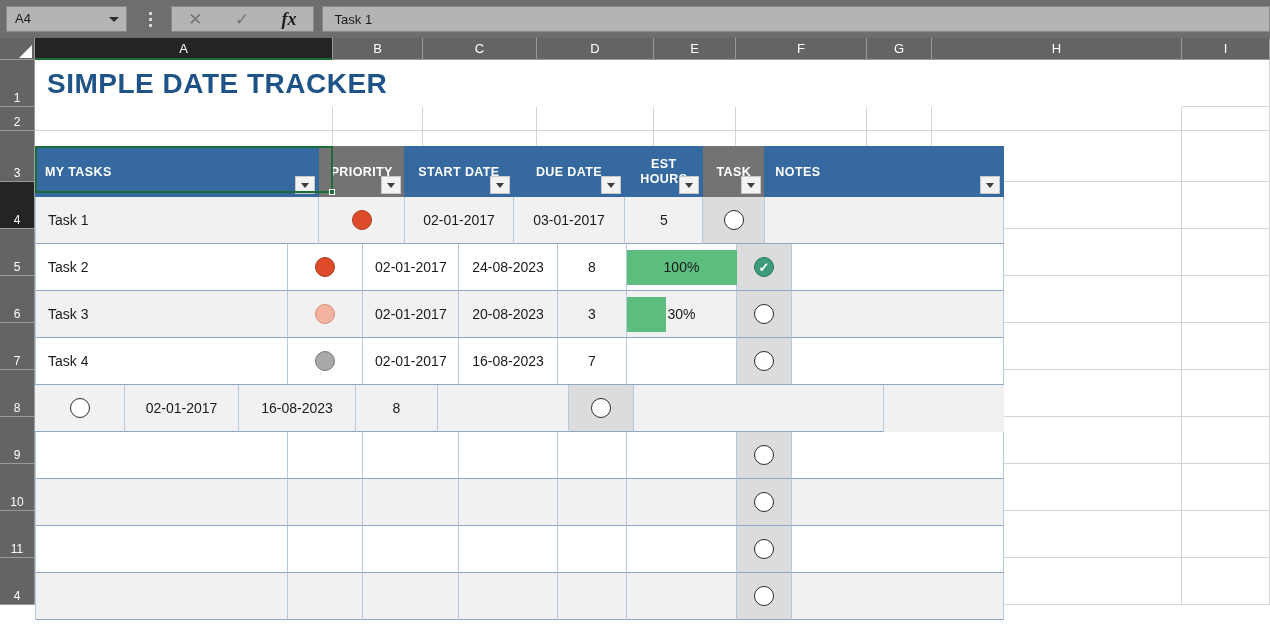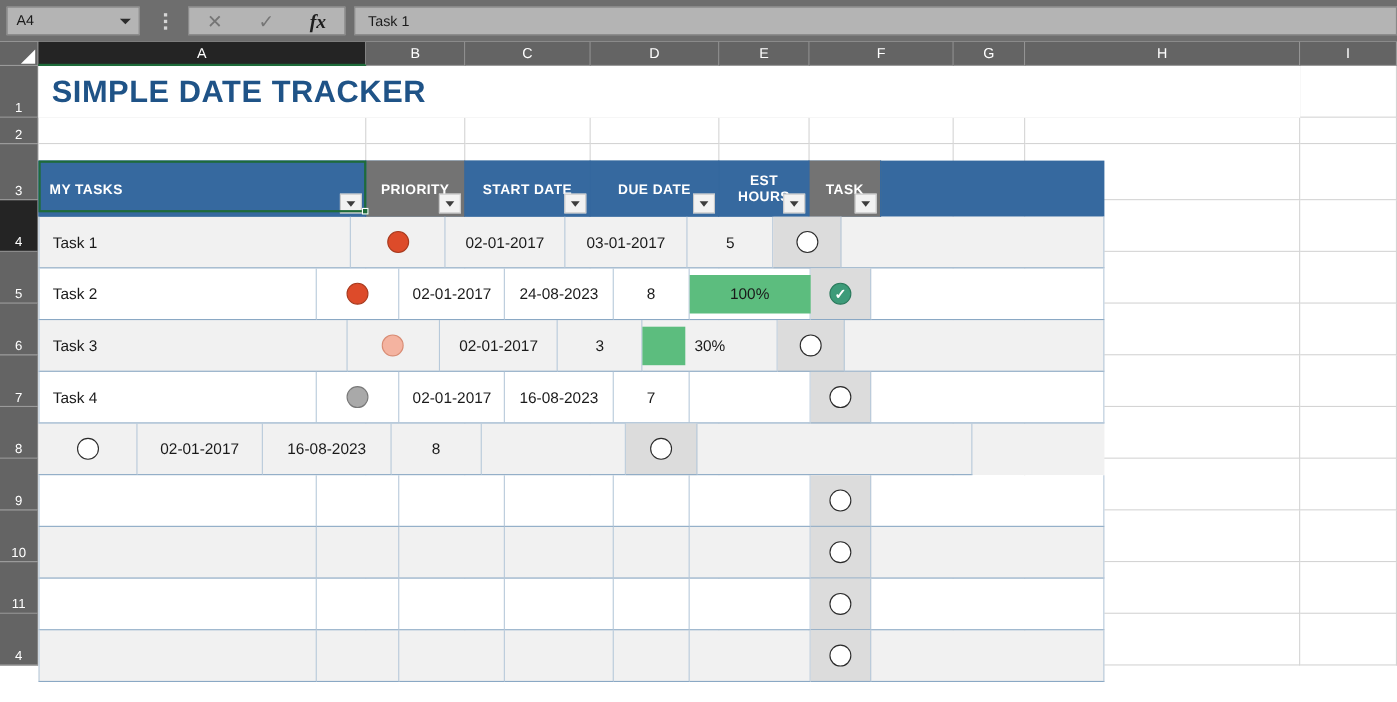--- a/index.html
+++ b/index.html
@@ -454,20 +454,26 @@
             <div class="filter-btn">
               <i></i>
             </div>
           </div>
           <div class="th dark ctr" style="width: 65px;">
             <span>TASK</span>
             <div class="filter-btn">
               <i></i>
             </div>
           </div>
+          <div class="th" style="width: 250px;">
+            <span>NOTES</span>
+            <div class="filter-btn">
+              <i></i>
+            </div>
+          </div>
         </div>
       <div id="tbl-body">
           <div class="tbl-row odd">
             <div class="td first" style="width: 298px;">
               <span>Task 1</span>
             </div>
             <div class="td ctr" style="width: 90px;">
               <span class="dot high"></span>
             </div>
             <div class="td ctr" style="width: 114px;">
@@ -517,20 +523,23 @@
           </div>
           <div class="tbl-row odd">
             <div class="td first" style="width: 298px;">
               <span>Task 3</span>
             </div>
             <div class="td ctr" style="width: 90px;">
               <span class="dot med"></span>
             </div>
             <div class="td ctr" style="width: 114px;">
               <span>02-01-2017</span>
+            </div>
+            <div class="td ctr" style="width: 117px;">
+              <span>20-08-2023</span>
             </div>
             <div class="td ctr" style="width: 82px;">
               <span>3</span>
             </div>
             <div class="td pct-col" style="width: 131px;">
               <div class="pct-wrap">
                 <div class="pct-bar" style="width: 39px;"></div>
                 <div class="pct-label">30%</div>
               </div>
             </div>

